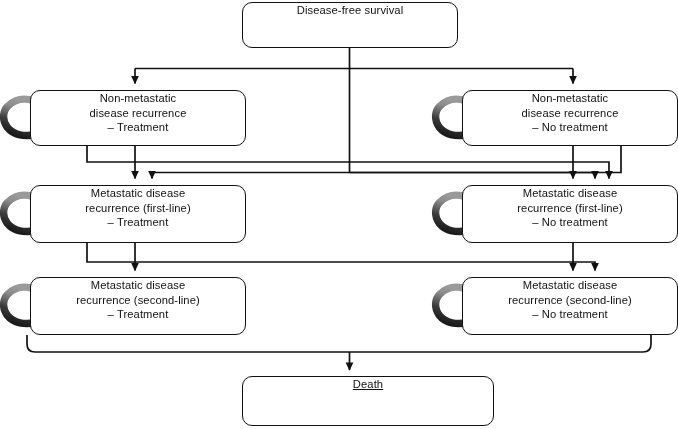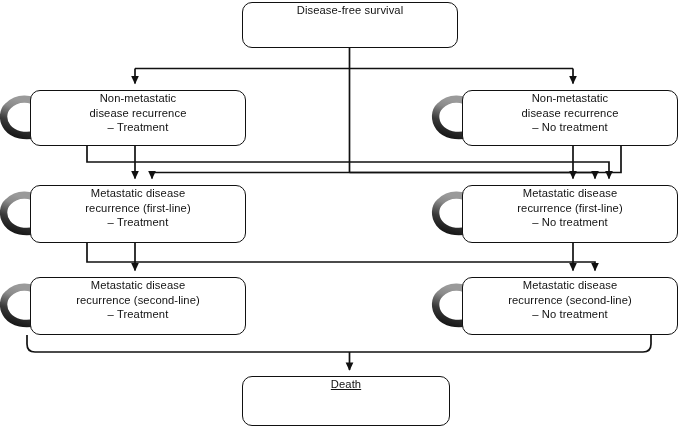--- a/index.html
+++ b/index.html
@@ -31,21 +31,21 @@
   .node .lbl{display:block;padding:0 6px;}
   .node .lbl span{display:block;white-space:nowrap;}
 
   .n-dfs   {left:242px;top:2px;   width:216px;height:46px;}
   .n-nm-t  {left:30px; top:90px;  width:216px;height:56px;}
   .n-nm-nt {left:462px;top:90px;  width:216px;height:56px;}
   .n-m1-t  {left:30px; top:185px; width:216px;height:58px;}
   .n-m1-nt {left:462px;top:185px; width:216px;height:58px;}
   .n-m2-t  {left:30px; top:277px; width:216px;height:58px;}
   .n-m2-nt {left:462px;top:277px; width:216px;height:58px;}
-  .n-death {left:242px;top:376px; width:208px;height:50px;text-decoration:underline;}
+  .n-death {left:242px;top:376px; width:252px;height:50px;text-decoration:underline;}
 
   .loop{position:absolute;width:58px;height:62px;z-index:2;pointer-events:none;}
   .loop-nm-t {left:-2px; top:88px;}
   .loop-nm-nt{left:430px;top:88px;}
   .loop-m1-t {left:-2px; top:184px;}
   .loop-m1-nt{left:430px;top:184px;}
   .loop-m2-t {left:-2px; top:276px;}
   .loop-m2-nt{left:430px;top:276px;}
 </style>
 </head>

